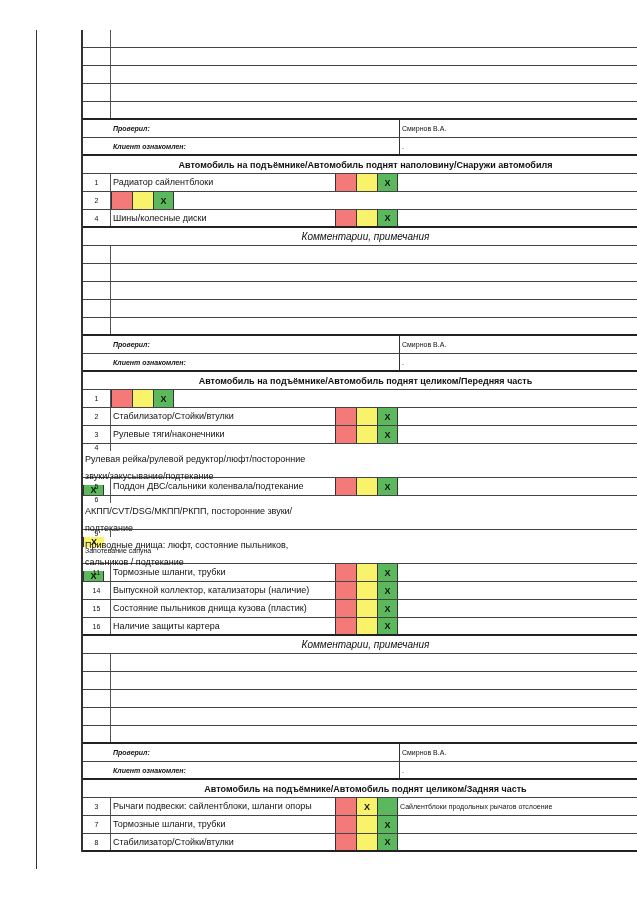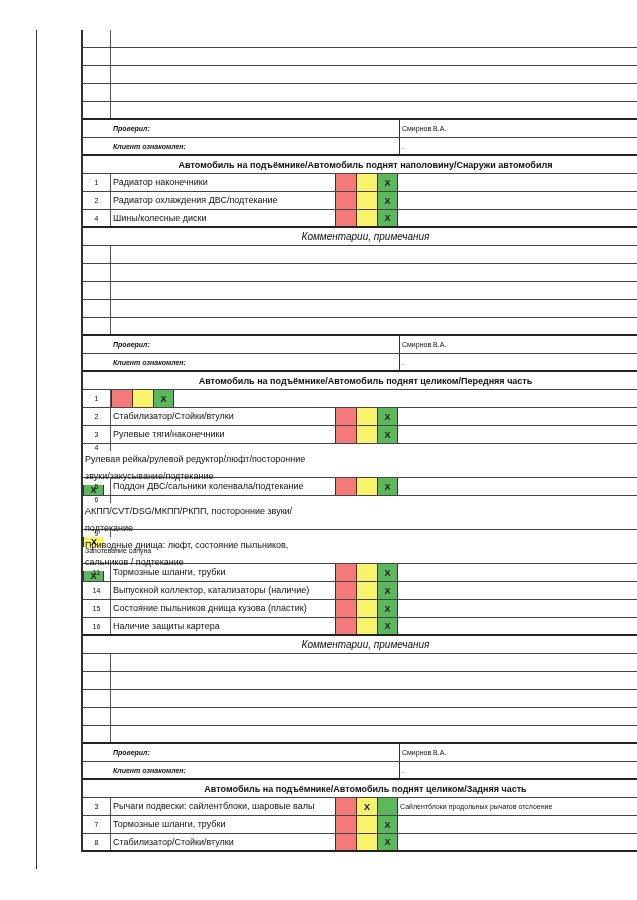--- a/index.html
+++ b/index.html
@@ -64,31 +64,30 @@
     <div class="c-sig-label">Клиент ознакомлен:</div>
     <div class="c-sig-val">.</div>
   </div>
 
   <div class="row h18">
     <div class="section-title">Автомобиль на подъёмнике/Автомобиль поднят наполовину/Снаружи автомобиля</div>
   </div>
   <div id="s0-items">
       <div class="row h18">
         <div class="c-num">1</div>
-        <div class="c-name">Радиатор наконечники</div>
+        <div class="c-name">Радиатор сайлентблоки</div>
         <div class="c-red"></div>
         <div class="c-yel"></div>
         <div class="c-grn">
           <span>X</span>
         </div>
         <div class="c-note"></div>
       </div>
       <div class="row h18">
         <div class="c-num">2</div>
-        <div class="c-name">Радиатор охлаждения ДВС/подтекание</div>
         <div class="c-red"></div>
         <div class="c-yel"></div>
         <div class="c-grn">
           <span>X</span>
         </div>
         <div class="c-note"></div>
       </div>
       <div class="row h18 thick">
         <div class="c-num">4</div>
         <div class="c-name">Шины/колесные диски</div>
@@ -281,21 +280,21 @@
     <div class="c-sig-label">Клиент ознакомлен:</div>
     <div class="c-sig-val">.</div>
   </div>
 
   <div class="row h18">
     <div class="section-title">Автомобиль на подъёмнике/Автомобиль поднят целиком/Задняя часть</div>
   </div>
   <div id="s2-items">
       <div class="row h18">
         <div class="c-num">3</div>
-        <div class="c-name">Рычаги подвески: сайлентблоки, шаровые валы</div>
+        <div class="c-name">Рычаги подвески: сайлентблоки, шланги опоры</div>
         <div class="c-red"></div>
         <div class="c-yel">
           <span>X</span>
         </div>
         <div class="c-grn"></div>
         <div class="c-note">Сайлентблоки продольных рычагов отслоение</div>
       </div>
       <div class="row h18">
         <div class="c-num">7</div>
         <div class="c-name">Тормозные шланги, трубки</div>

